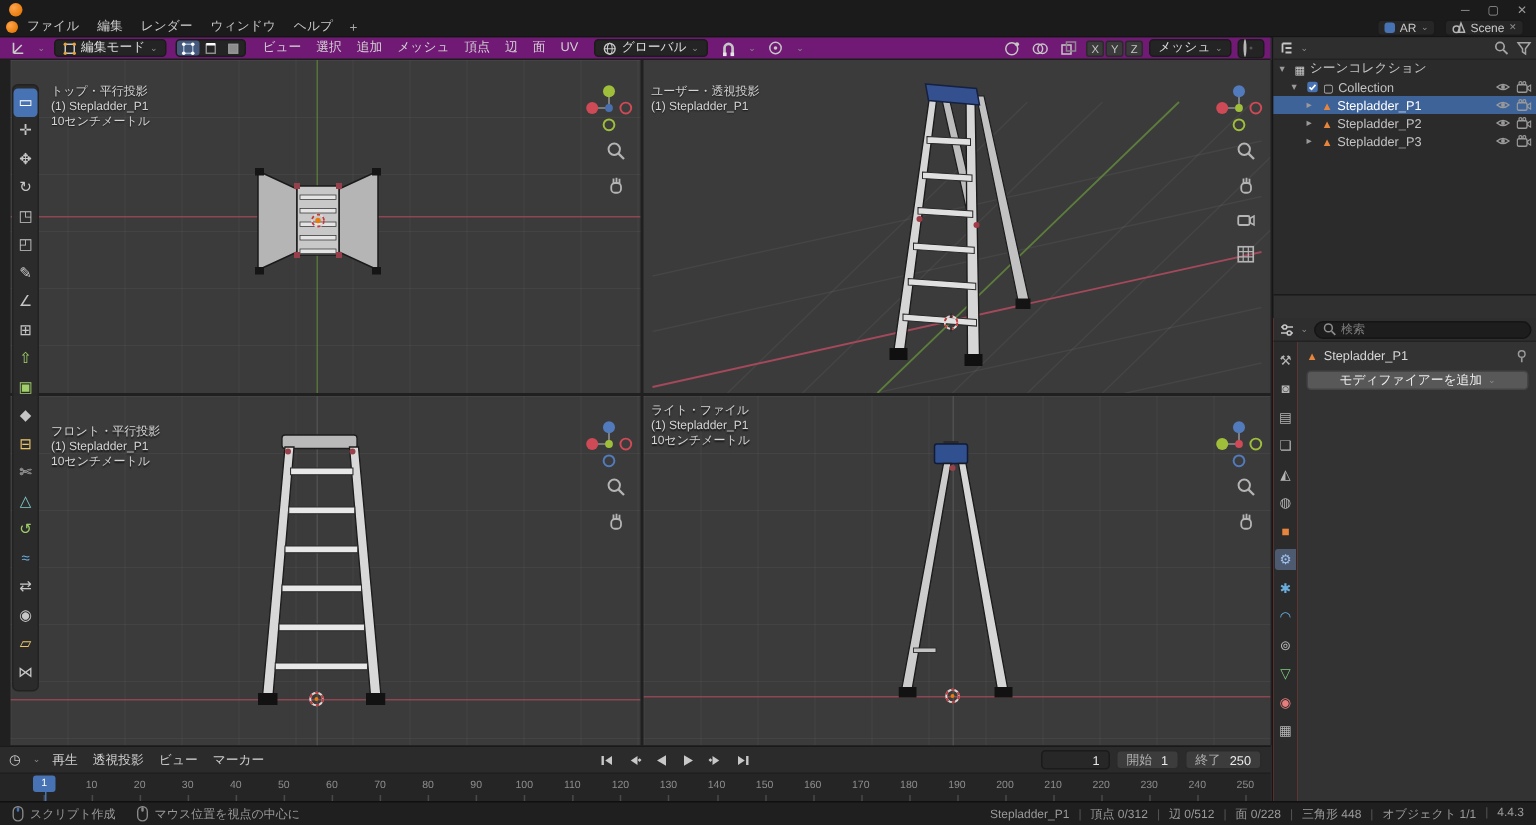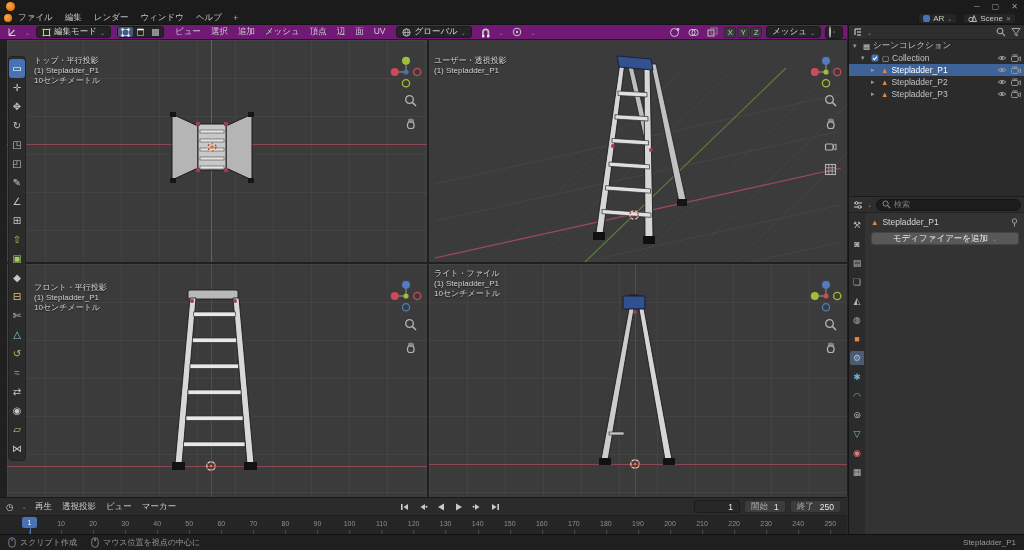--- a/index.html
+++ b/index.html
@@ -81,21 +81,21 @@
   .out-row { height:12px; display:flex; align-items:center; gap:3px; padding:0 4px; font-size:8.5px; color:#c3c3c3; }
   .out-row.active { background:#3e6399; color:#fff; }
   .indent1 { padding-left:12px; }
   .indent2 { padding-left:22px; }
   .disc { color:#9a9a9a; font-size:7px; width:7px; }
   .oicon { font-size:7.5px; color:#c9c9c9; }
   .oicon.mesh { color:#e8853c; }
   .oname { white-space:nowrap; overflow:hidden; }
   .orow-icons { margin-left:auto; display:flex; gap:4px; align-items:center; }
 
-  #properties { position:absolute; left:0; top:172px; width:176px; height:337px; background:#ef4444; }
+  #properties { position:absolute; left:0; top:187px; width:176px; height:337px; background:#ef4444; }
   .props-header { height:16px; background:#2e2e2e; border-bottom:1px solid #222; display:flex; align-items:center; gap:4px; padding:0 4px; }
   .searchbox { flex:1; display:flex; align-items:center; gap:3px; background:#1d1d1d; border:1px solid #151515; border-radius:8px; height:12px; padding:0 5px; }
   .searchbox input { flex:1; background:transparent; border:none; outline:none; color:#cfcfcf; font-size:8px; font-family:inherit; min-width:0; }
   .searchbox input::placeholder { color:#7d7d7d; }
   .props-tabs { position:absolute; left:0; top:16px; bottom:0; width:16px; background:#2b2b2b; display:flex; flex-direction:column; align-items:center; padding-top:5px; gap:5px; }
   .ptab { width:14px; height:14px; display:flex; align-items:center; justify-content:center; font-size:9px; color:#b5b5b5; border-radius:2px 0 0 2px; }
   .ptab.active { background:#4e5a70; }
   .props-body { position:absolute; left:16px; top:16px; right:0; bottom:0; background:#333; }
   .breadcrumb { display:flex; align-items:center; gap:4px; padding:4px 6px 2px 6px; font-size:8.5px; color:#d6d6d6; }
   .breadcrumb .pin { margin-left:auto; }
@@ -822,16 +822,24 @@
     </span>
     <span class="hintgrp">
       <svg width="8" height="11" viewBox="0 0 8 11">
           <rect x="0.8" y="0.8" width="6.4" height="9.4" rx="3" fill="none" stroke="#8a8a8a" stroke-width="0.9"></rect>
           <rect x="3.2" y="1.2" width="1.6" height="3" rx="0.8" fill="#8a8a8a"></rect>
         </svg>
       <span>マウス位置を視点の中心に</span>
     </span>
     <span class="sb-right">
       <span>Stepladder_P1</span>
+      <span style="display:flex;">
+        <span class="stat">頂点 0/312</span>
+          <span class="stat">辺 0/512</span>
+          <span class="stat">面 0/228</span>
+          <span class="stat">三角形 448</span>
+          <span class="stat">オブジェクト 1/1</span>
+          <span class="stat">4.4.3</span>
+      </span>
     </span>
   </div>
 
 </div>
 
 </body></html>

